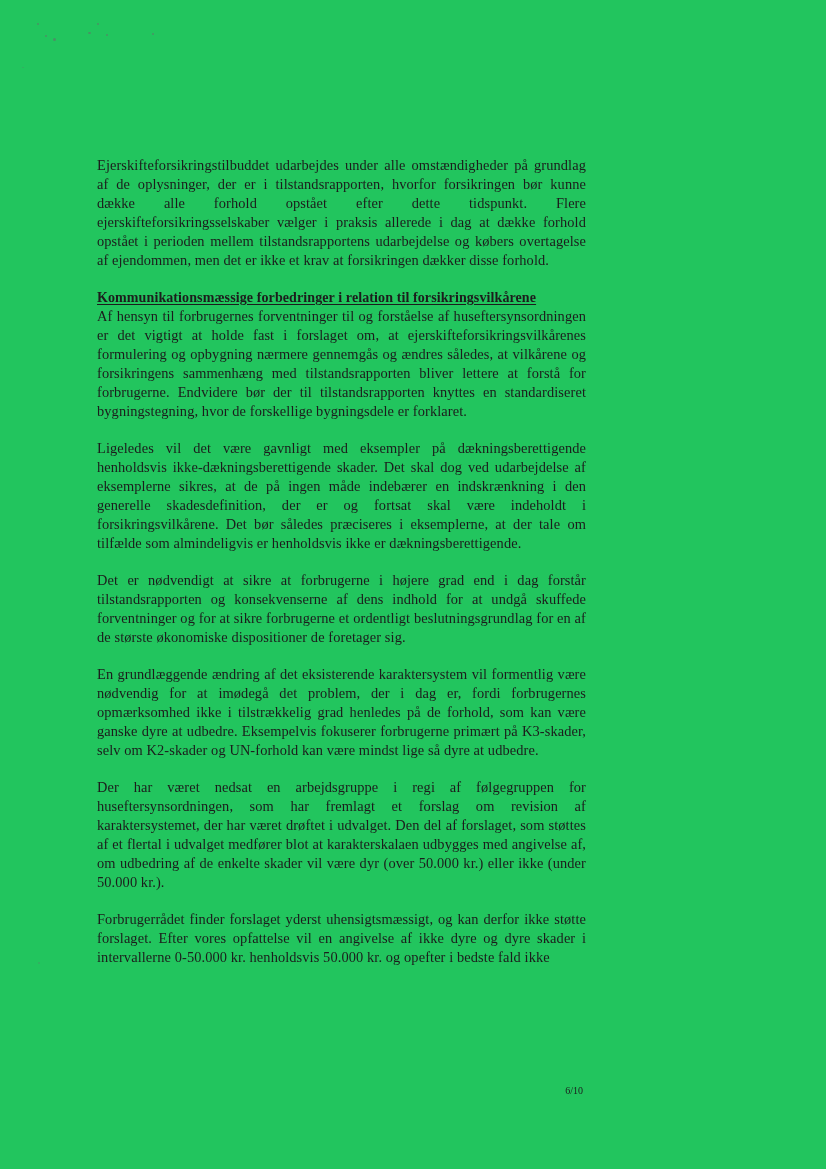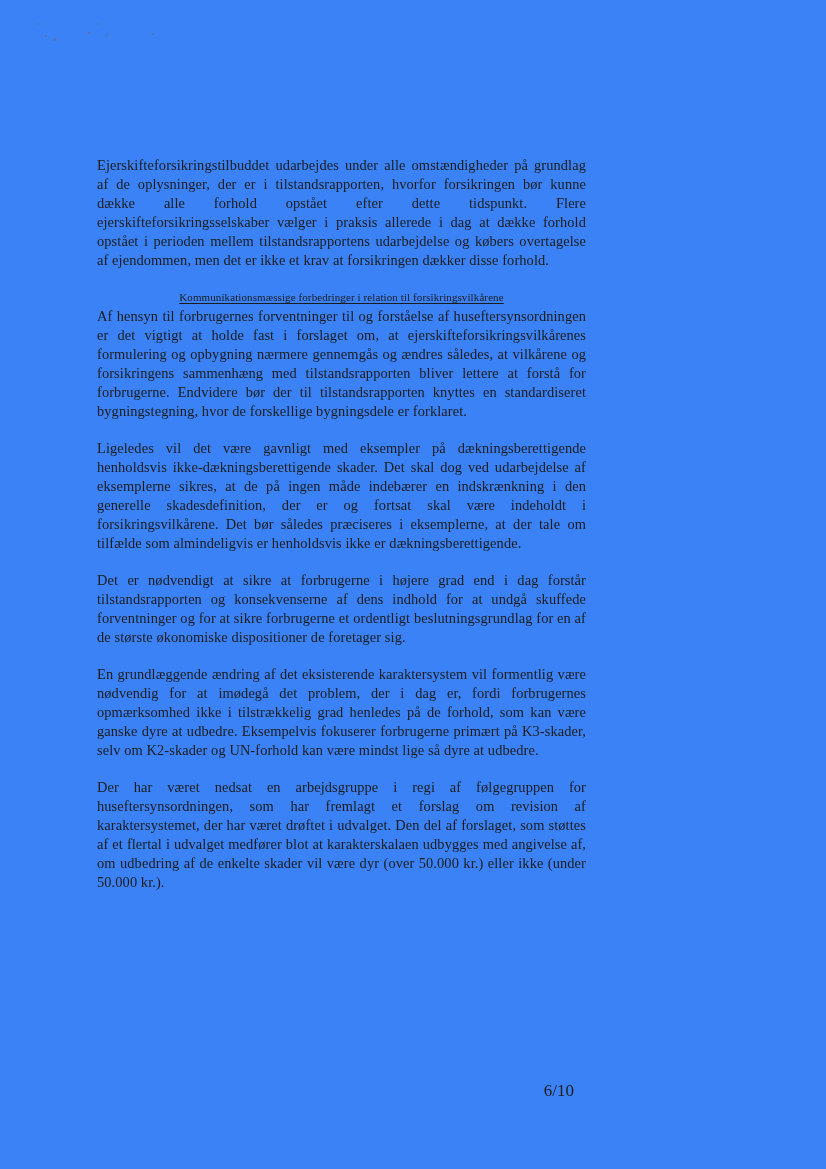--- a/index.html
+++ b/index.html
@@ -5,54 +5,54 @@
   html, body {
     margin: 0;
     padding: 0;
     background: #e8e8e8;
   }
   .sheet {
     position: relative;
     width: 826px;
     height: 1169px;
     margin: 0 auto;
-    background: #3b82f6;
+    background: #22c55e;
     overflow: hidden;
     font-family: "Liberation Serif", "DejaVu Serif", serif;
     color: #1c1c1c;
   }
   .text-column {
     position: absolute;
     left: 97px;
     top: 156px;
     width: 489px;
     font-size: 14.4px;
     line-height: 19px;
     text-align: justify;
     letter-spacing: 0.1px;
   }
   .block-paragraph {
     margin: 0 0 18px 0;
   }
   .block-heading {
-    font-size: 11px;
-    font-weight: normal;
+    font-size: 14px;
+    font-weight: bold;
     line-height: 19px;
     margin: 0;
     text-decoration: underline;
     text-underline-offset: 2px;
-    text-align: center;
+    text-align: left;
   }
   .page-number {
     position: absolute;
-    left: 96px;
+    left: 105px;
     top: 1081px;
     width: 478px;
     text-align: right;
-    font-size: 17px;
+    font-size: 10px;
     line-height: 19px;
   }
   
   .speck {
     position: absolute;
     background: #6a6a6a;
     border-radius: 50%;
     opacity: 0.55;
   }
   .s1 { left: 37px;  top: 23px;  width: 2px; height: 2px; }
@@ -90,17 +90,18 @@
 
     <p class="block-paragraph">Ligeledes vil det være gavnligt med eksempler på dækningsberettigende henholdsvis ikke-dækningsberettigende skader. Det skal dog ved udarbejdelse af eksemplerne sikres, at de på ingen måde indebærer en indskrænkning i den generelle skadesdefinition, der er og fortsat skal være indeholdt i forsikringsvilkårene.  Det bør således præciseres i eksemplerne, at der tale om tilfælde som almindeligvis er henholdsvis ikke er dækningsberettigende.</p>
 
 
     <p class="block-paragraph">Det er nødvendigt at sikre at forbrugerne i højere grad end i dag forstår tilstandsrapporten og konsekvenserne af dens indhold for at undgå skuffede forventninger og for at sikre forbrugerne et ordentligt beslutningsgrundlag for en af de største økonomiske dispositioner de foretager sig.</p>
 
     <p class="block-paragraph">En grundlæggende ændring af det eksisterende karaktersystem vil formentlig være nødvendig for at imødegå det problem, der i dag er, fordi forbrugernes opmærksomhed ikke i tilstrækkelig grad henledes på de forhold, som kan være ganske dyre at udbedre. Eksempelvis fokuserer forbrugerne primært på K3-skader, selv om K2-skader og UN-forhold kan være mindst lige så dyre at udbedre.</p>
 
     <p class="block-paragraph">Der har været nedsat en arbejdsgruppe i regi af følgegruppen for huseftersynsordningen, som har fremlagt et forslag om revision af karaktersystemet, der har været drøftet i udvalget. Den del af forslaget, som støttes af et flertal i udvalget medfører blot at karakterskalaen udbygges med angivelse af, om udbedring af de enkelte skader vil være dyr (over 50.000 kr.) eller ikke (under 50.000 kr.).</p>
 
+    <p class="block-paragraph">Forbrugerrådet finder forslaget yderst uhensigtsmæssigt, og kan derfor ikke støtte forslaget. Efter vores opfattelse vil en angivelse af ikke dyre og dyre skader i intervallerne 0-50.000 kr. henholdsvis 50.000 kr. og opefter i bedste fald ikke</p>
   </div>
 
   <div class="page-number">6/10</div>
 
 </div>
 
 </body></html>

